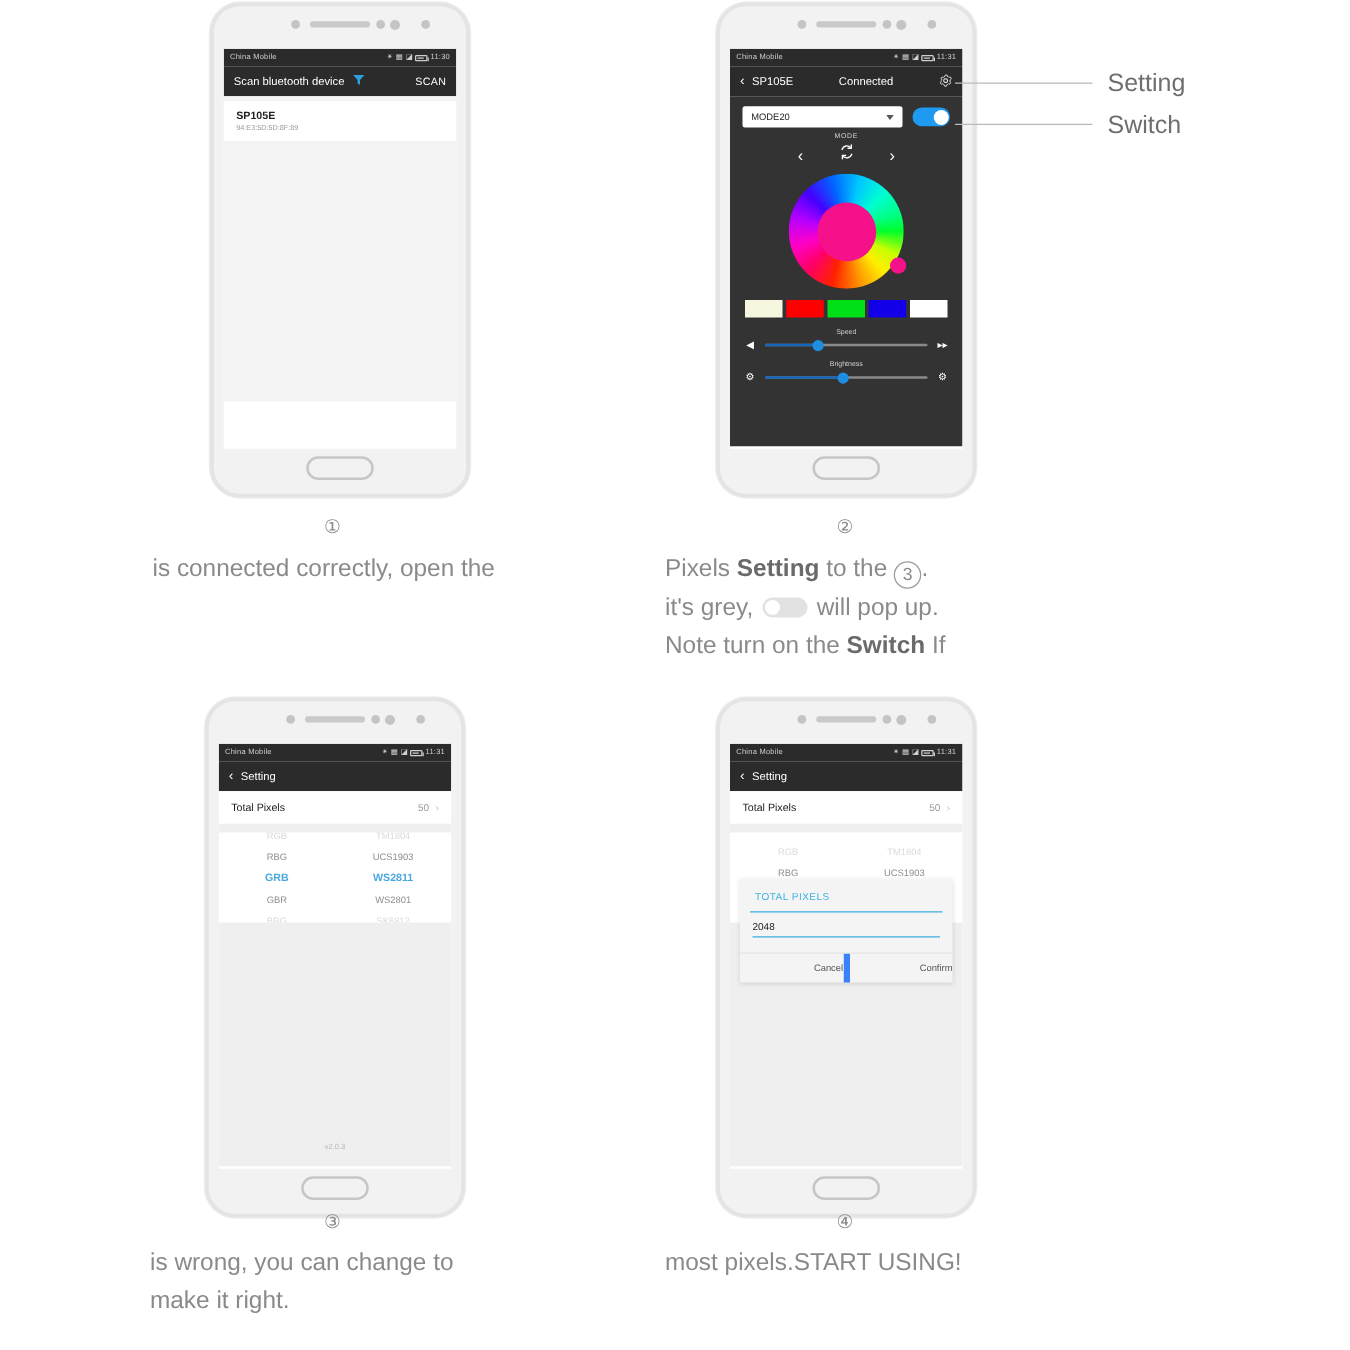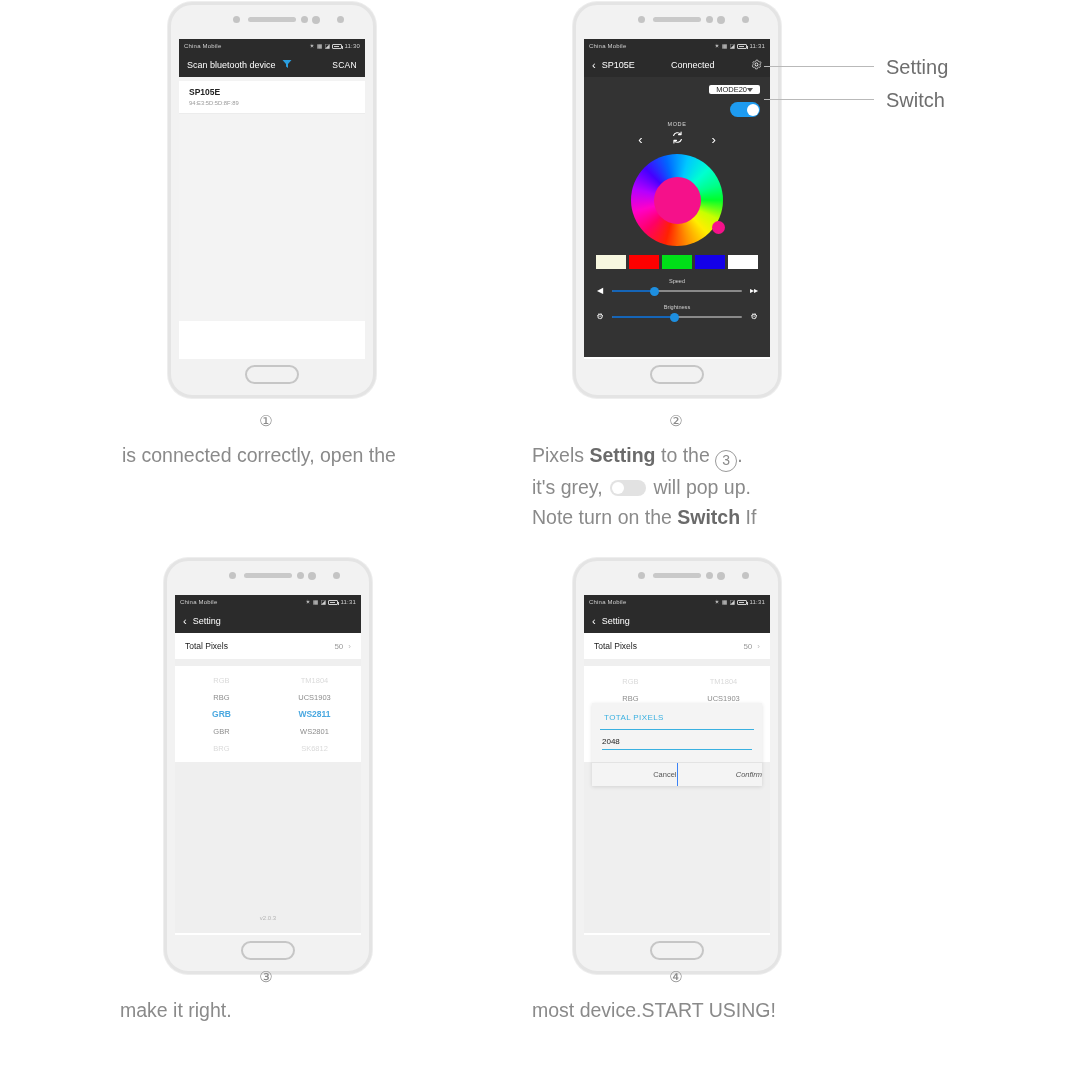--- a/index.html
+++ b/index.html
@@ -88,21 +88,21 @@
   .devlist { background: #f3f3f3; height: 244px; padding-top: 4px; }
   .devitem {
     background: #ffffff; padding: 6px 10px 7px;
     border-bottom: 1px solid #ececec;
   }
   .devitem .name { font-size: 8.5px; color: #222; font-weight: bold; }
   .devitem .mac { font-size: 5.8px; color: #9b9b9b; margin-top: 3px; }
 
   
   .ctrl { background: #333333; height: 280px; padding: 8px 10px 0; position: relative; }
-  .modebar { display: flex; align-items: flex-end; gap: 8px; flex-direction: column; }
+  .modebar { display: flex; align-items: center; gap: 8px; }
   .modesel {
     flex: 1; background: #fff; border-radius: 2px;
     height: 17px; display: flex; align-items: center;
     padding: 0 7px; font-size: 7.5px; color: #222;
   }
   .modesel .caret {
     margin-left: auto; width: 0; height: 0;
     border-left: 3px solid transparent; border-right: 3px solid transparent;
     border-top: 4px solid #555;
   }
@@ -162,21 +162,21 @@
 
   
   .setbody { background: #efefef; height: 300px; position: relative; }
   .setrow {
     background: #fff; display: flex; align-items: center;
     padding: 8px 10px; font-size: 8.5px; color: #222;
   }
   .setrow .val { margin-left: auto; color: #9a9a9a; font-size: 8px; }
   .setrow .chev { color: #bdbdbd; margin-left: 5px; font-size: 8px; }
 
-  .pickerbox { background: #fff; margin-top: 7px; height: 96px; position: relative; overflow: hidden; }
+  .pickerbox { background: #fff; margin-top: 7px; height: 72px; position: relative; overflow: hidden; }
   .pcols { display: flex; height: 100%; }
   .pcol { flex: 1; display: flex; flex-direction: column; align-items: center; justify-content: center; gap: 2px; }
   .pitem { font-size: 7.5px; color: #8d8d8d; line-height: 15px; height: 15px; }
   .pitem.faded2 { color: #dadada; }
   .pitem.sel { color: #4aa8e0; font-weight: bold; font-size: 8.5px; }
 
   .version { position: absolute; bottom: 12px; left: 0; right: 0; text-align: center; font-size: 6px; color: #b5b5b5; }
 
   
   .dialog {
@@ -188,21 +188,21 @@
   .dlg-rule { height: 1px; background: #3ab0e0; margin: 0 8px; }
   .dlg-input {
     margin: 7px 10px 0; font-size: 8px; color: #222;
     padding-bottom: 3px; border-bottom: 1px solid #3ab0e0;
   }
   .dlg-actions { display: flex; margin-top: 12px; border-top: 1px solid #e3e3e3; }
   .dlg-btn {
     flex: 1; text-align: right; font-size: 7.5px; color: #555;
     padding: 7px 0;
   }
-  .dlg-btn + .dlg-btn { border-left: 1px solid #3b82f6; font-style: italic; }
+  .dlg-btn + .dlg-btn { border-left: 5px solid #3b82f6; }
 
   
   .callout-line { position: absolute; height: 1px; background: #b9b9b9; }
   .callout-text { position: absolute; font-size: 20px; color: #6e6e6e; }
 
   
   .stepnum {
     position: absolute; font-size: 15px; color: #8a8a8a;
     text-align: center; width: 60px;
   }
@@ -517,21 +517,22 @@
         </div>
       </div>
     </div>
     <div class="phone-bottom">
       <div class="home-btn"></div>
     </div>
   </div>
 
   <div class="stepnum" style="left:236px; top:968px;">③</div>
   <div class="caption" style="left:120px; top:995px; width:380px;">
+    <div>is wrong, you can change to</div>
     <div>make it right.</div>
   </div>
 
   <div class="stepnum" style="left:646px; top:968px;">④</div>
   <div class="caption" style="left:532px; top:995px; width:380px;">
-    <div>most device.START USING!</div>
+    <div>most pixels.START USING!</div>
   </div>
 
 </div>
 
 </body></html>

